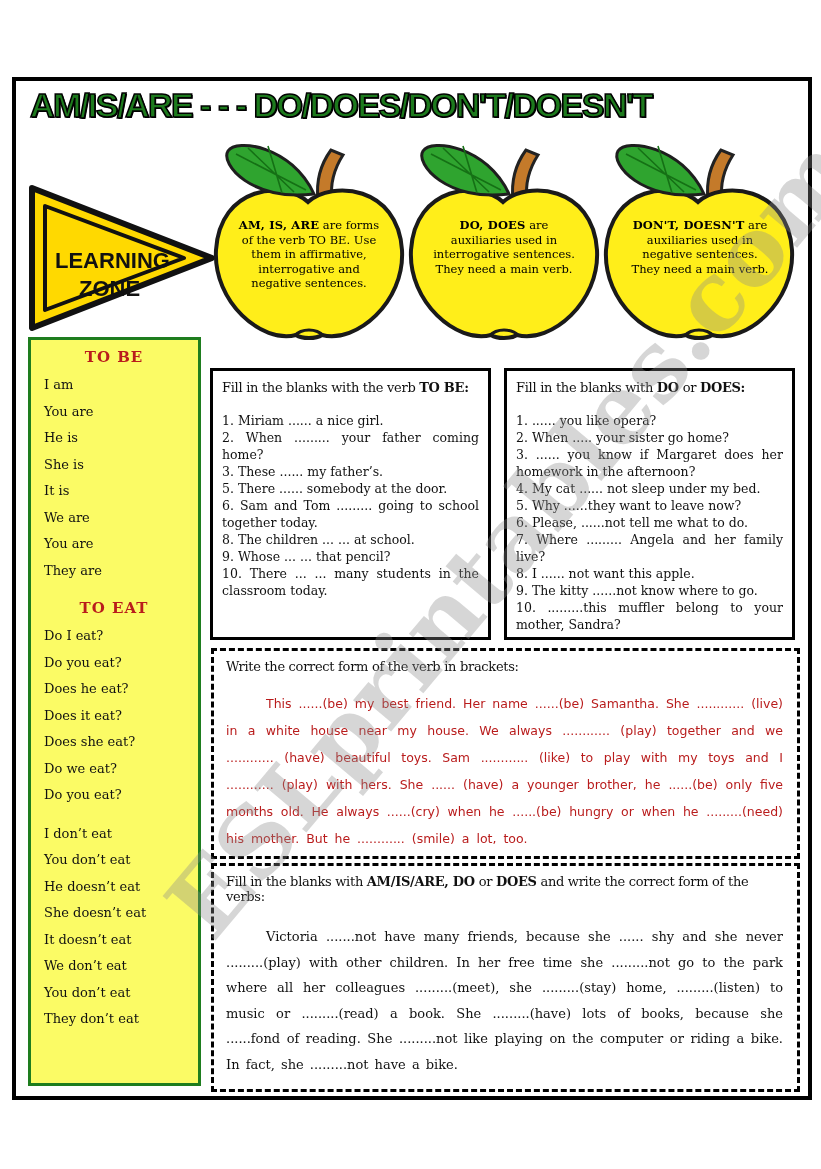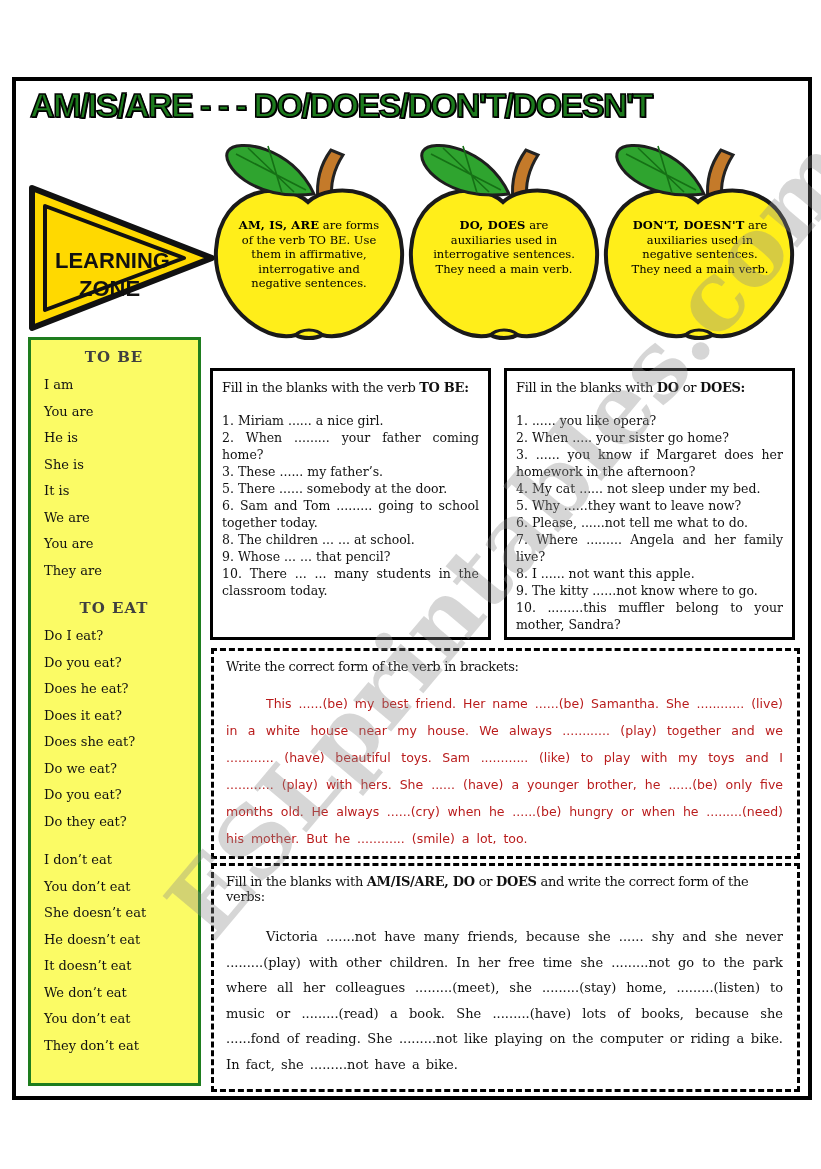--- a/index.html
+++ b/index.html
@@ -34,21 +34,21 @@
   
   .sign { position:absolute; left:24px; top:180px; width:198px; height:156px; }
   
   .sidebar {
     position:absolute; left:28px; top:337px; width:173px; height:749px;
     background:#fbfb65; border:3px solid #1e7d1e;
     padding:5px 0 0 13px;
   }
   .side-title {
     font-weight:bold; font-size:15px; text-align:center;
-    letter-spacing:1px; margin:3px 14px 6px 0; color:#404040;
+    letter-spacing:1px; margin:3px 14px 6px 0; color:#b91c1c;
   }
   .side-item { font-size:13px; line-height:26.5px; color:#111; }
   .side-gap { height:12px; }
   
   .exbox {
     position:absolute; background:transparent; border:3px solid #000;
     padding:8px 9px 6px 9px; font-size:12.5px; line-height:17px;
   }
   #box1 { left:210px; top:368px; width:281px; height:272px; }
   #box2 { left:504px; top:368px; width:291px; height:272px; }
@@ -148,26 +148,25 @@
     <div class="side-item">They are</div>
     <div class="side-gap"></div>
     <div class="side-title">TO EAT</div>
     <div class="side-item">Do I eat?</div>
     <div class="side-item">Do you eat?</div>
     <div class="side-item">Does he eat?</div>
     <div class="side-item">Does it eat?</div>
     <div class="side-item">Does she eat?</div>
     <div class="side-item">Do we eat?</div>
     <div class="side-item">Do you eat?</div>
-    <div class="side-item">Do they eat?</div>
     <div class="side-gap"></div>
     <div class="side-item">I don’t eat</div>
     <div class="side-item">You don’t eat</div>
+    <div class="side-item">He doesn’t eat</div>
     <div class="side-item">She doesn’t eat</div>
-    <div class="side-item">He doesn’t eat</div>
     <div class="side-item">It doesn’t eat</div>
     <div class="side-item">We don’t eat</div>
     <div class="side-item">You don’t eat</div>
     <div class="side-item">They don’t eat</div>
   </div>
 
   <div class="exbox" id="box1">
     <div class="ex-header"><span>Fill in the blanks with the verb </span><b>TO BE:</b></div>
     <div class="ex-item">1. Miriam ......  a nice girl.</div>
     <div class="ex-item">2. When .........  your father coming home?</div>

